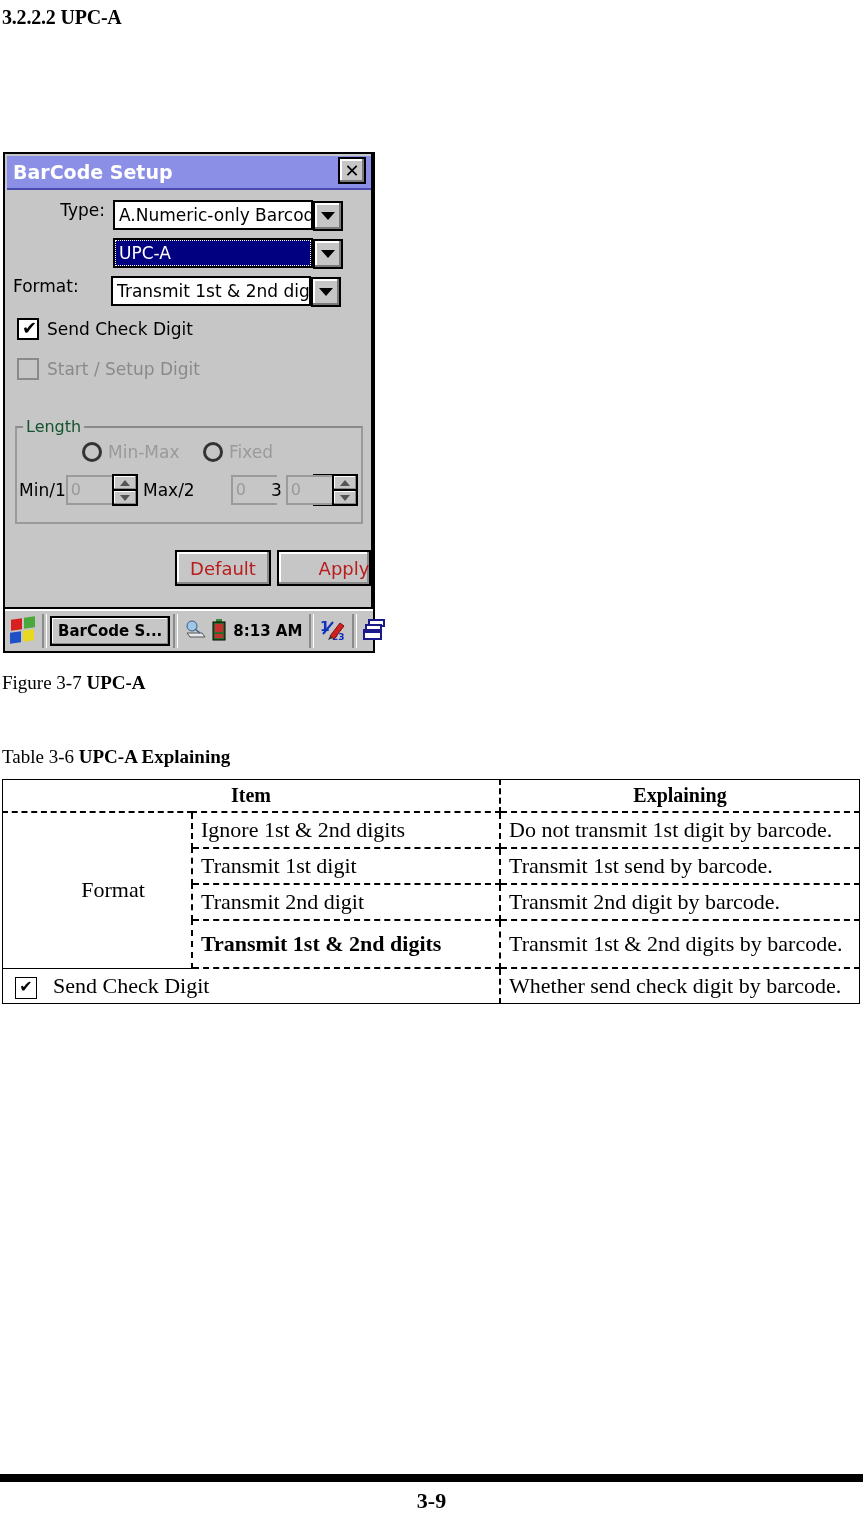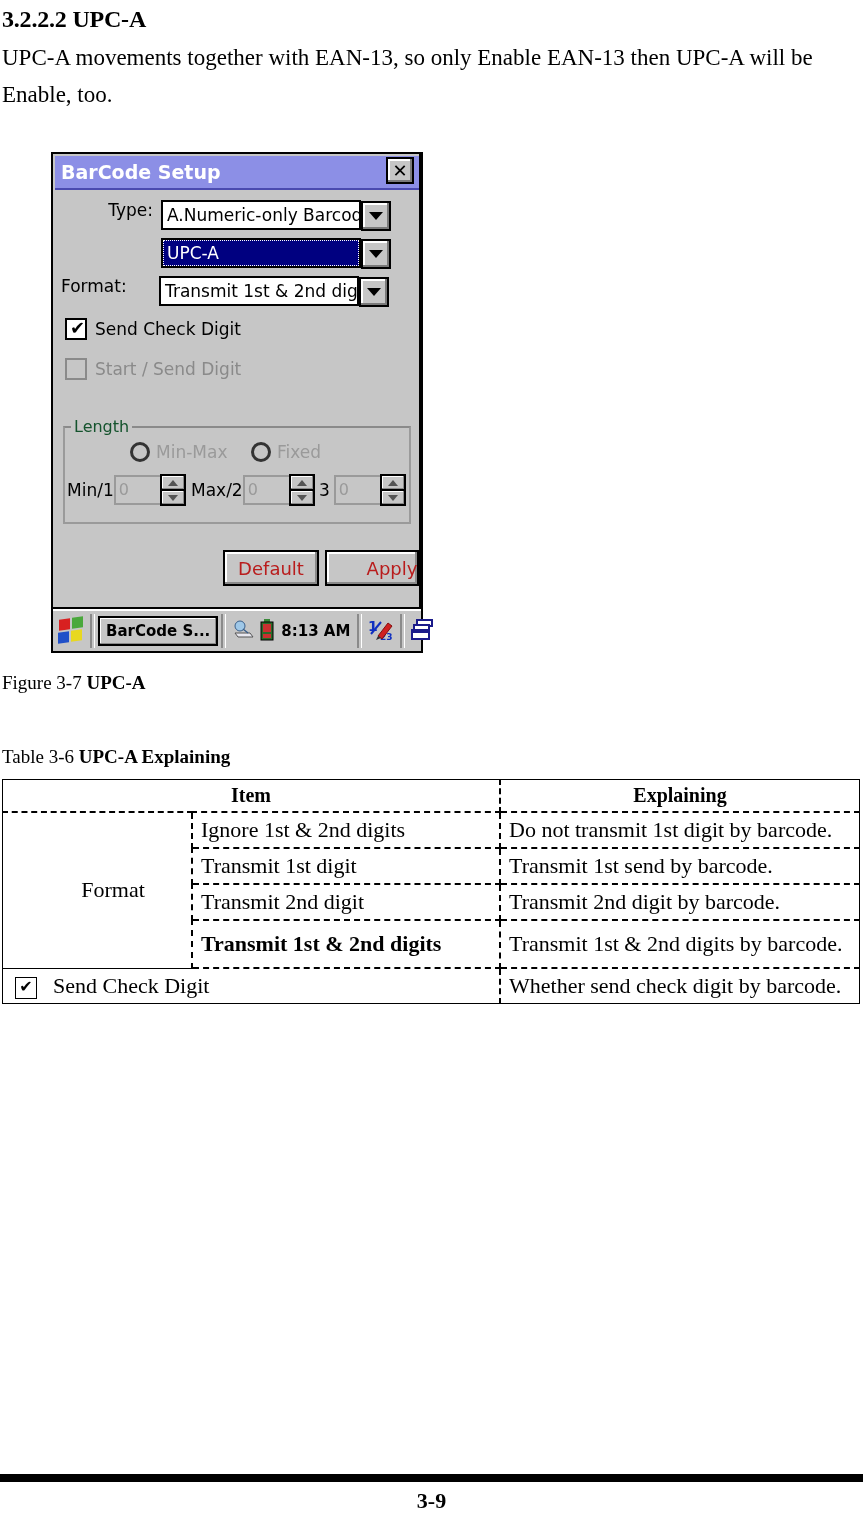--- a/index.html
+++ b/index.html
@@ -19,21 +19,21 @@
 
   
   .doc {
     position: absolute;
     left: 0; top: 0;
     width: 863px;
   }
   .heading {
     font-family: "Liberation Serif", serif;
     font-weight: bold;
-    font-size: 24px;
+    font-size: 20px;
     margin: 0;
     padding: 6px 0 0 2px;
     letter-spacing: -0.2px;
   }
   .body-para {
     font-size: 23px;
     line-height: 37px;
     margin: 0;
     padding: 6px 2px 0 2px;
     text-align: left;
@@ -44,21 +44,20 @@
     position: absolute;
     left: 3px;
     top: 152px;
     width: 372px;
     height: 501px;
     background: #c8c8c8;
     border: 2px solid #000000;
     box-sizing: border-box;
     font-family: "DejaVu Sans", sans-serif;
     font-size: 13px;
-    margin-left: 48px;
   }
   .dlg {
     position: absolute;
     left: 0; top: 0;
     width: 368px;
     height: 455px;
     background: #c6c6c6;
     border-right: 2px solid #000;
     border-bottom: 2px solid #000;
     box-sizing: border-box;
@@ -419,21 +418,20 @@
     font-family: "Liberation Serif", serif;
     font-weight: bold;
     font-size: 22px;
   }
 </style>
 </head>
 <body>
 
 <div class="doc">
   <div class="heading">3.2.2.2 UPC-A</div>
-  <div class="body-para">UPC-A movements together with EAN-13, so only Enable EAN-13 then UPC-A will be Enable, too.</div>
 </div>
 
 <div class="shot">
 
   <div class="dlg">
 
     <div class="titlebar">
       <span class="titlebar-text">BarCode Setup</span>
     </div>
     <div class="close-btn">✕</div>
@@ -470,21 +468,21 @@
 
     <div class="chk-row" style="left:12px; top:164px;">
       <span class="chk-box">
         <span class="chk-mark">✔</span>
       </span>
       <span class="chk-label">Send Check Digit</span>
     </div>
 
     <div class="chk-row" style="left:12px; top:204px;">
       <span class="chk-box disabled"></span>
-      <span class="chk-label disabled">Start / Send Digit</span>
+      <span class="chk-label disabled">Start / Setup Digit</span>
     </div>
 
     <div class="groupbox">
       <span class="group-title">Length</span>
 
       <div class="chk-row" style="left:65px; top:14px;text-align:right;">
         <span class="radio"></span>
         <span class="radio-label">Min-Max</span>
       </div>
       <div class="chk-row" style="left:186px; top:14px;">
@@ -498,21 +496,21 @@
         <span class="spin-btns">
           <span class="spin-up">
               <span class="tri-up-s"></span>
             </span>
           <span class="spin-dn">
               <span class="tri-dn-s"></span>
             </span>
         </span>
       </div>
 
-      <div class="spin-wrap" style="left:126px; top:46px;">
+      <div class="spin-wrap" style="left:126px; top:46px;gap:36px;">
         <span class="spin-label">Max/2</span>
         <span class="spin-field">0</span>
         <span class="spin-btns">
           <span class="spin-up">
               <span class="tri-up-s"></span>
             </span>
           <span class="spin-dn">
               <span class="tri-dn-s"></span>
             </span>
         </span>

